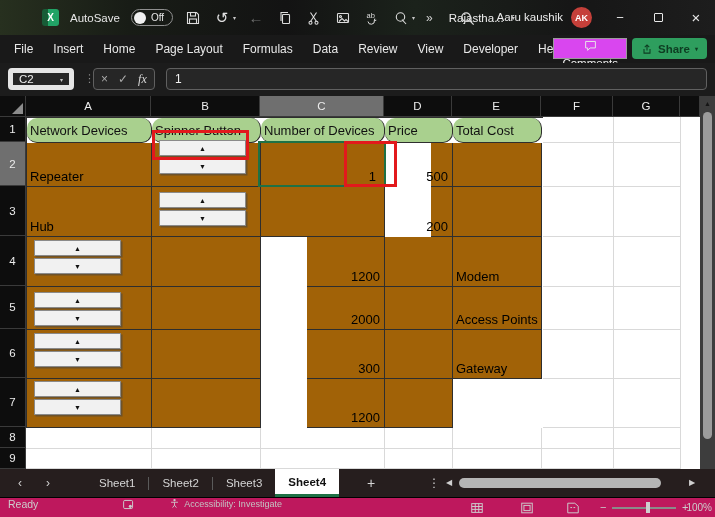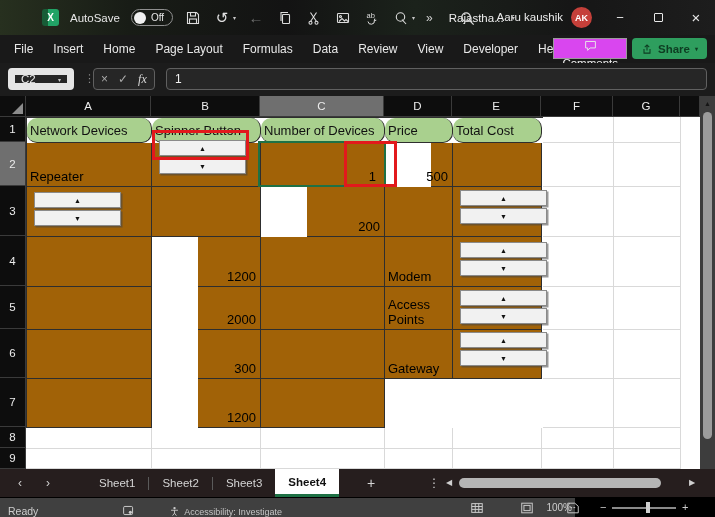--- a/index.html
+++ b/index.html
@@ -50,21 +50,21 @@
     gap:5px; border:1px solid #9a9a9a; border-radius:0; padding:0 8px; color:#f0f0f0; font-size:11.5px;
     background:#d946ef;flex-direction:column; }
   .share-btn { position:absolute; right:8px; top:38px; height:21px; display:flex; align-items:center;
     gap:5px; border-radius:4px; padding:0 9px; color:#0e3d22; font-size:11.5px; font-weight:bold;
     background:#2e9e5e; }
   .share-chev { font-size:6px; color:#0e3d22; }
 
   
   .formula-bar { position:absolute; left:0; top:63px; width:715px; height:33px; background:#1c1c1c; }
   .name-box { position:absolute; left:8px; top:5px; width:66px; height:22px; background:#262626;
-    border:7px solid #e5e5e5; border-radius:4px; color:#f0f0f0; font-size:11.5px; display:flex;
+    border:5px solid #e5e5e5; border-radius:4px; color:#f0f0f0; font-size:11.5px; display:flex;
     align-items:center; justify-content:space-between; padding:0 6px; }
   .fb-dots { position:absolute; left:84px; top:9px; color:#8a8a8a; font-size:11px; }
   .fb-buttons { position:absolute; left:93px; top:5px; height:22px; background:#262626;
     border:1px solid #606060; border-radius:4px; display:flex; align-items:center; padding:0 7px;
     gap:10px; color:#a9a9a9; font-size:12px; }
   .fx { font-style:italic; color:#d9d9d9; font-size:12px; font-family:"Liberation Serif", serif; }
   .formula-input { position:absolute; left:166px; top:5px; width:541px; height:22px; background:#262626;
     border:1px solid #606060; border-radius:4px; color:#f2f2f2; font-size:12px; display:flex;
     align-items:center; padding:0 8px; }
 
@@ -126,22 +126,22 @@
   .tab-sep { width:1px; height:13px; background:#5a5a5a; }
   .tab.active { background:#fff; color:#111; font-weight:bold; border-bottom:3px solid #1e7145; }
   .add-tab { font-size:14px; margin-left:28px; color:#d5d5d5; }
   .tab-dots { position:absolute; left:428px; top:7px; font-size:12px; color:#cfcfcf; }
   .hscroll-left { position:absolute; left:446px; top:9px; font-size:8px; color:#cfcfcf; }
   .hthumb { position:absolute; left:459px; top:9px; width:202px; height:10px; background:#b5b5b5;
     border-radius:5px; }
   .hscroll-right { position:absolute; left:689px; top:9px; font-size:8px; color:#cfcfcf; }
 
   
-  .statusbar { position:absolute; left:0; top:497px; width:575px; height:20px; background:#404040;
-    border-top:1px solid #000; display:flex; align-items:flex-end; color:#cdcdcd; }
+  .statusbar { position:absolute; left:0; top:497px; width:715px; height:20px; background:#be185d;
+    border-top:1px solid #000; display:flex; align-items:flex-start; color:#cdcdcd; }
   .status-ready { font-size:10.5px; margin-left:8px; }
   .macro-icon { margin-left:84px; display:flex; }
   .acc { display:flex; align-items:center; gap:4px; margin-left:34px; font-size:9px; color:#c4c4c4; }
   .view-icon { position:absolute; top:3px; display:flex; }
   .vi-normal { left:470px; } .vi-layout { left:520px; } .vi-break { left:566px; }
   .zoom-minus { position:absolute; left:600px; top:3px; font-size:11px; }
   .zoom-track { position:absolute; left:612px; top:9px; width:64px; height:2px; background:#8a8a8a; }
   .zoom-thumb { position:absolute; left:646px; top:4px; width:4px; height:11px; background:#cfcfcf; }
   .zoom-plus { position:absolute; left:682px; top:3px; font-size:11px; }
   .zoom-pct { position:absolute; right:3px; top:4px; font-size:10px; }
@@ -332,20 +332,21 @@
       <div class="cell">
         <div class="spinner st2">
           <div class="spin-btn">▲</div>
           <div class="spin-btn">▼</div>
         </div>
       </div>
       <div class="cell numcell">1</div>
       <div class="cell pricecell">500</div>
       <div class="cell"></div>
 
+      <div class="cell devcell">Hub</div>
       <div class="cell">
         <div class="spinner st3">
           <div class="spin-btn">▲</div>
           <div class="spin-btn">▼</div>
         </div>
       </div>
       <div class="cell numcell"></div>
       <div class="cell pricecell">200</div>
       <div class="cell"></div>
 

